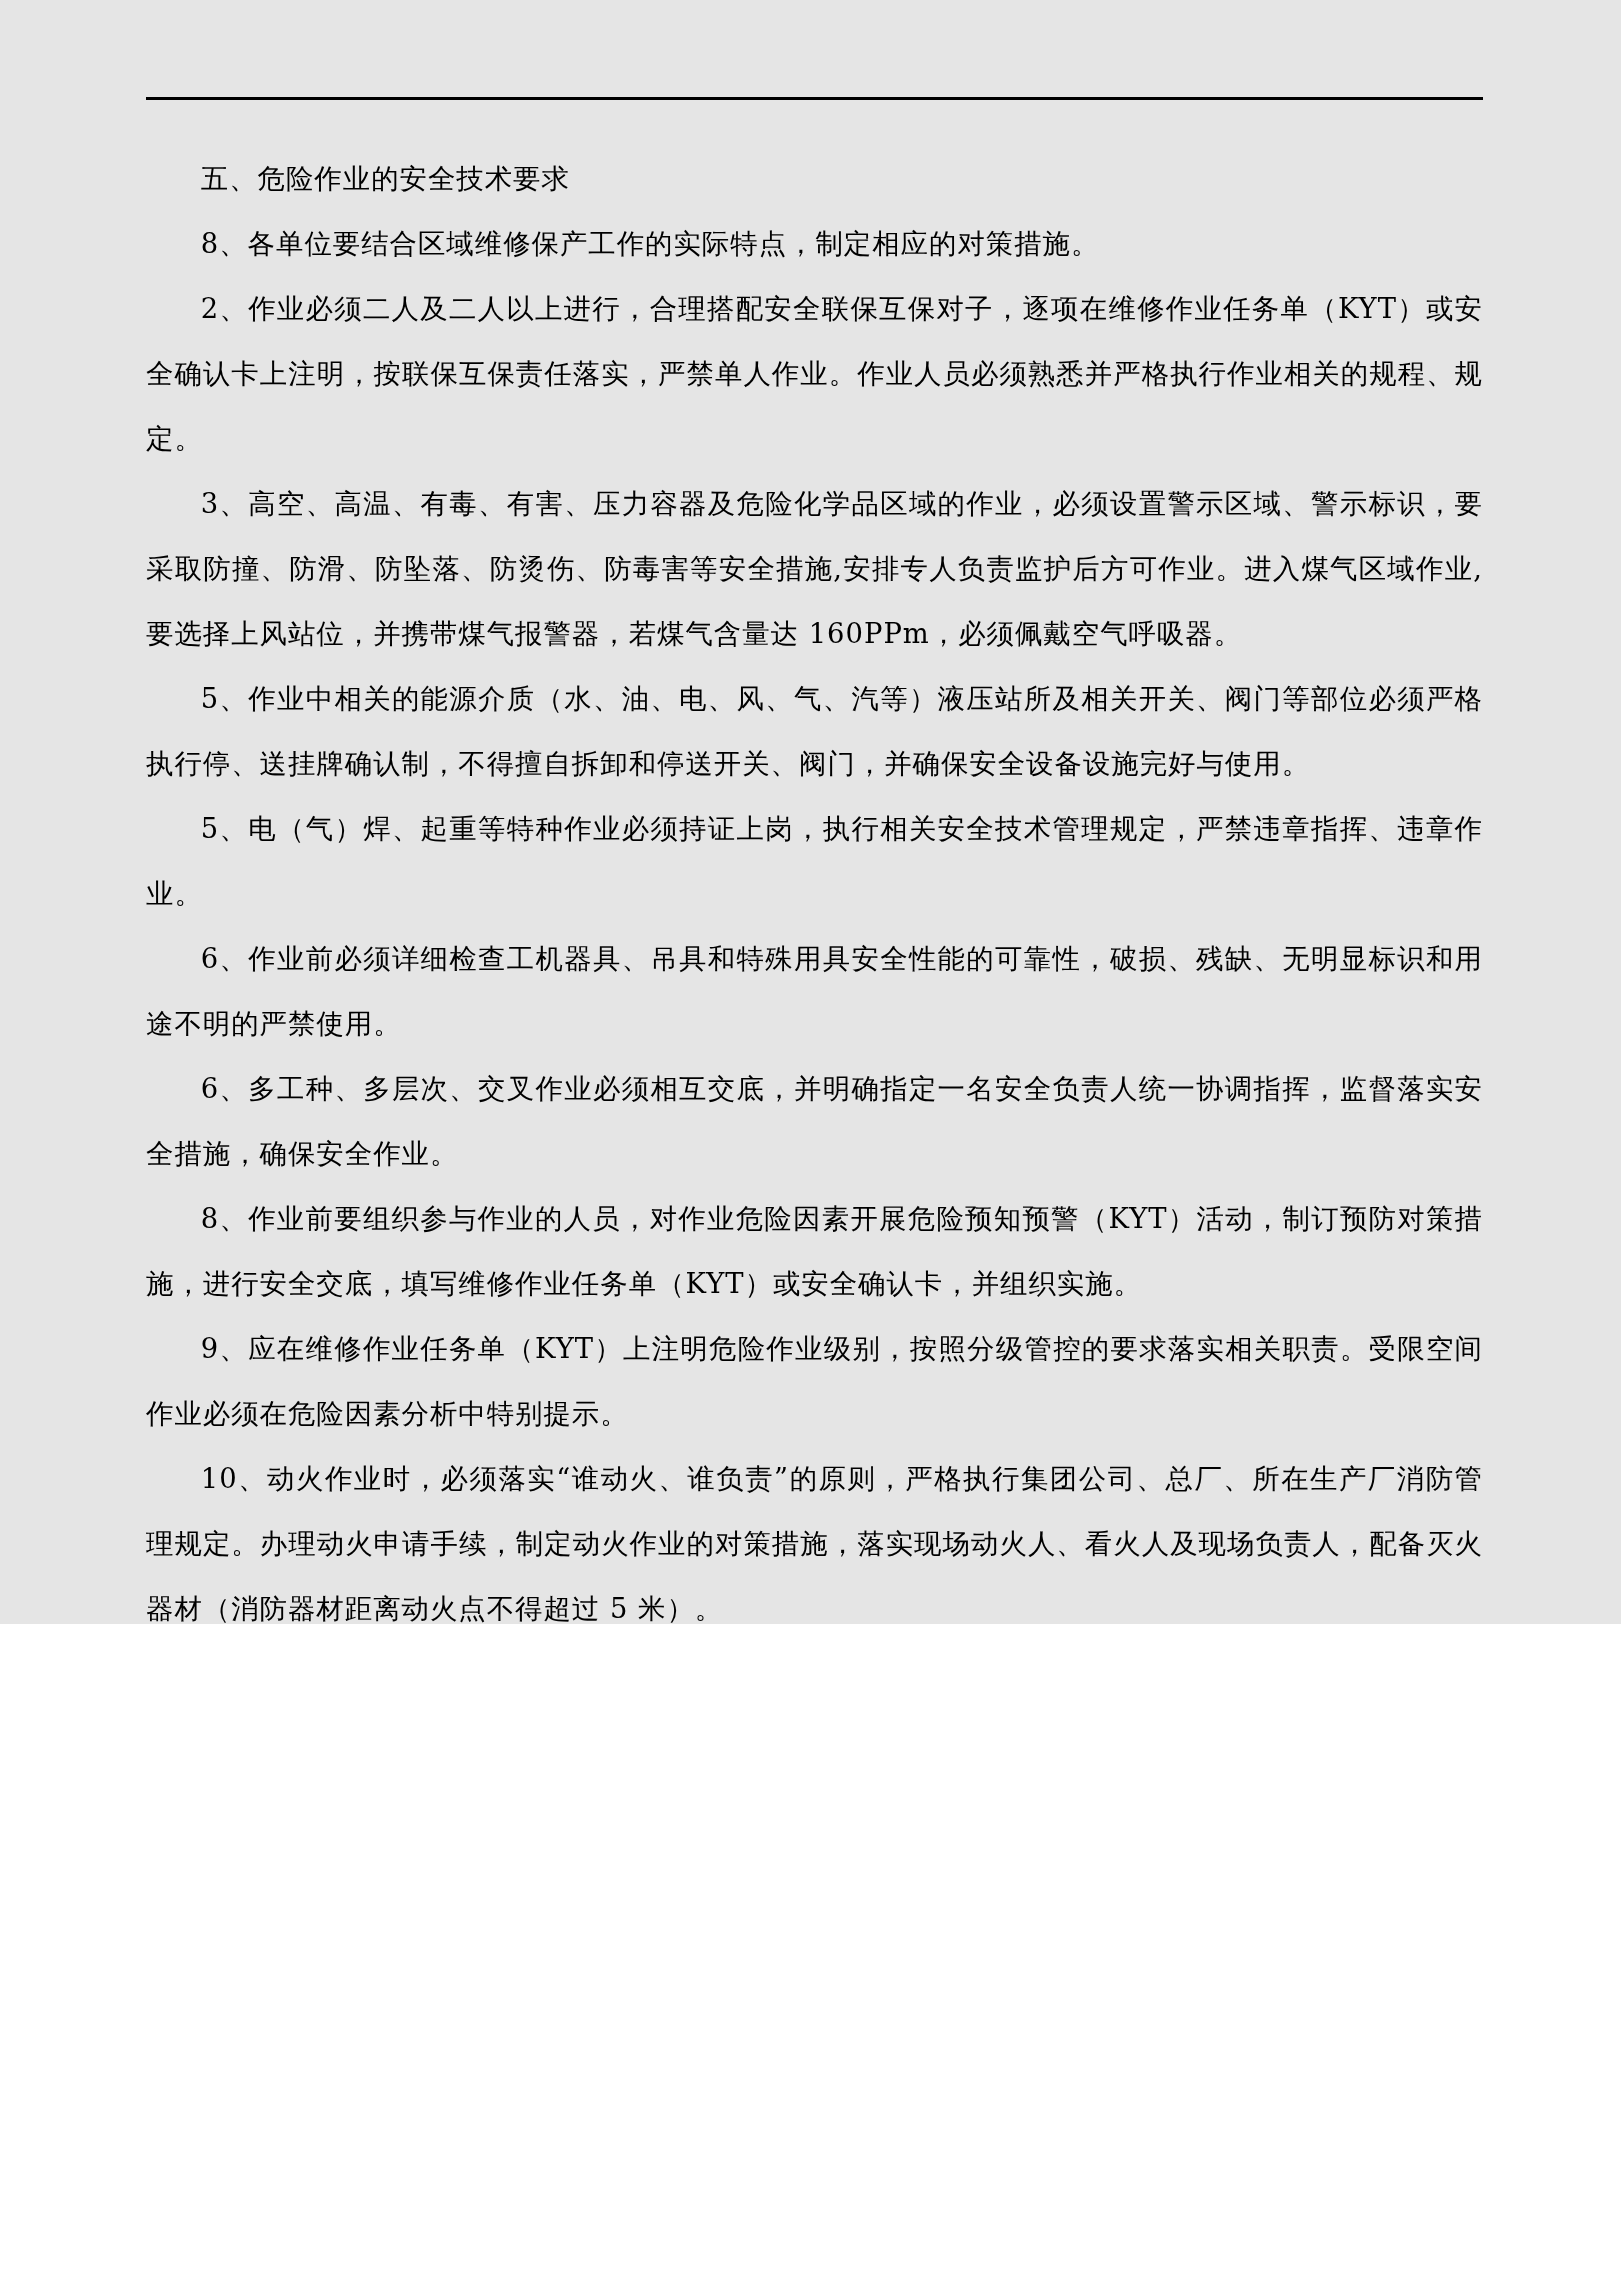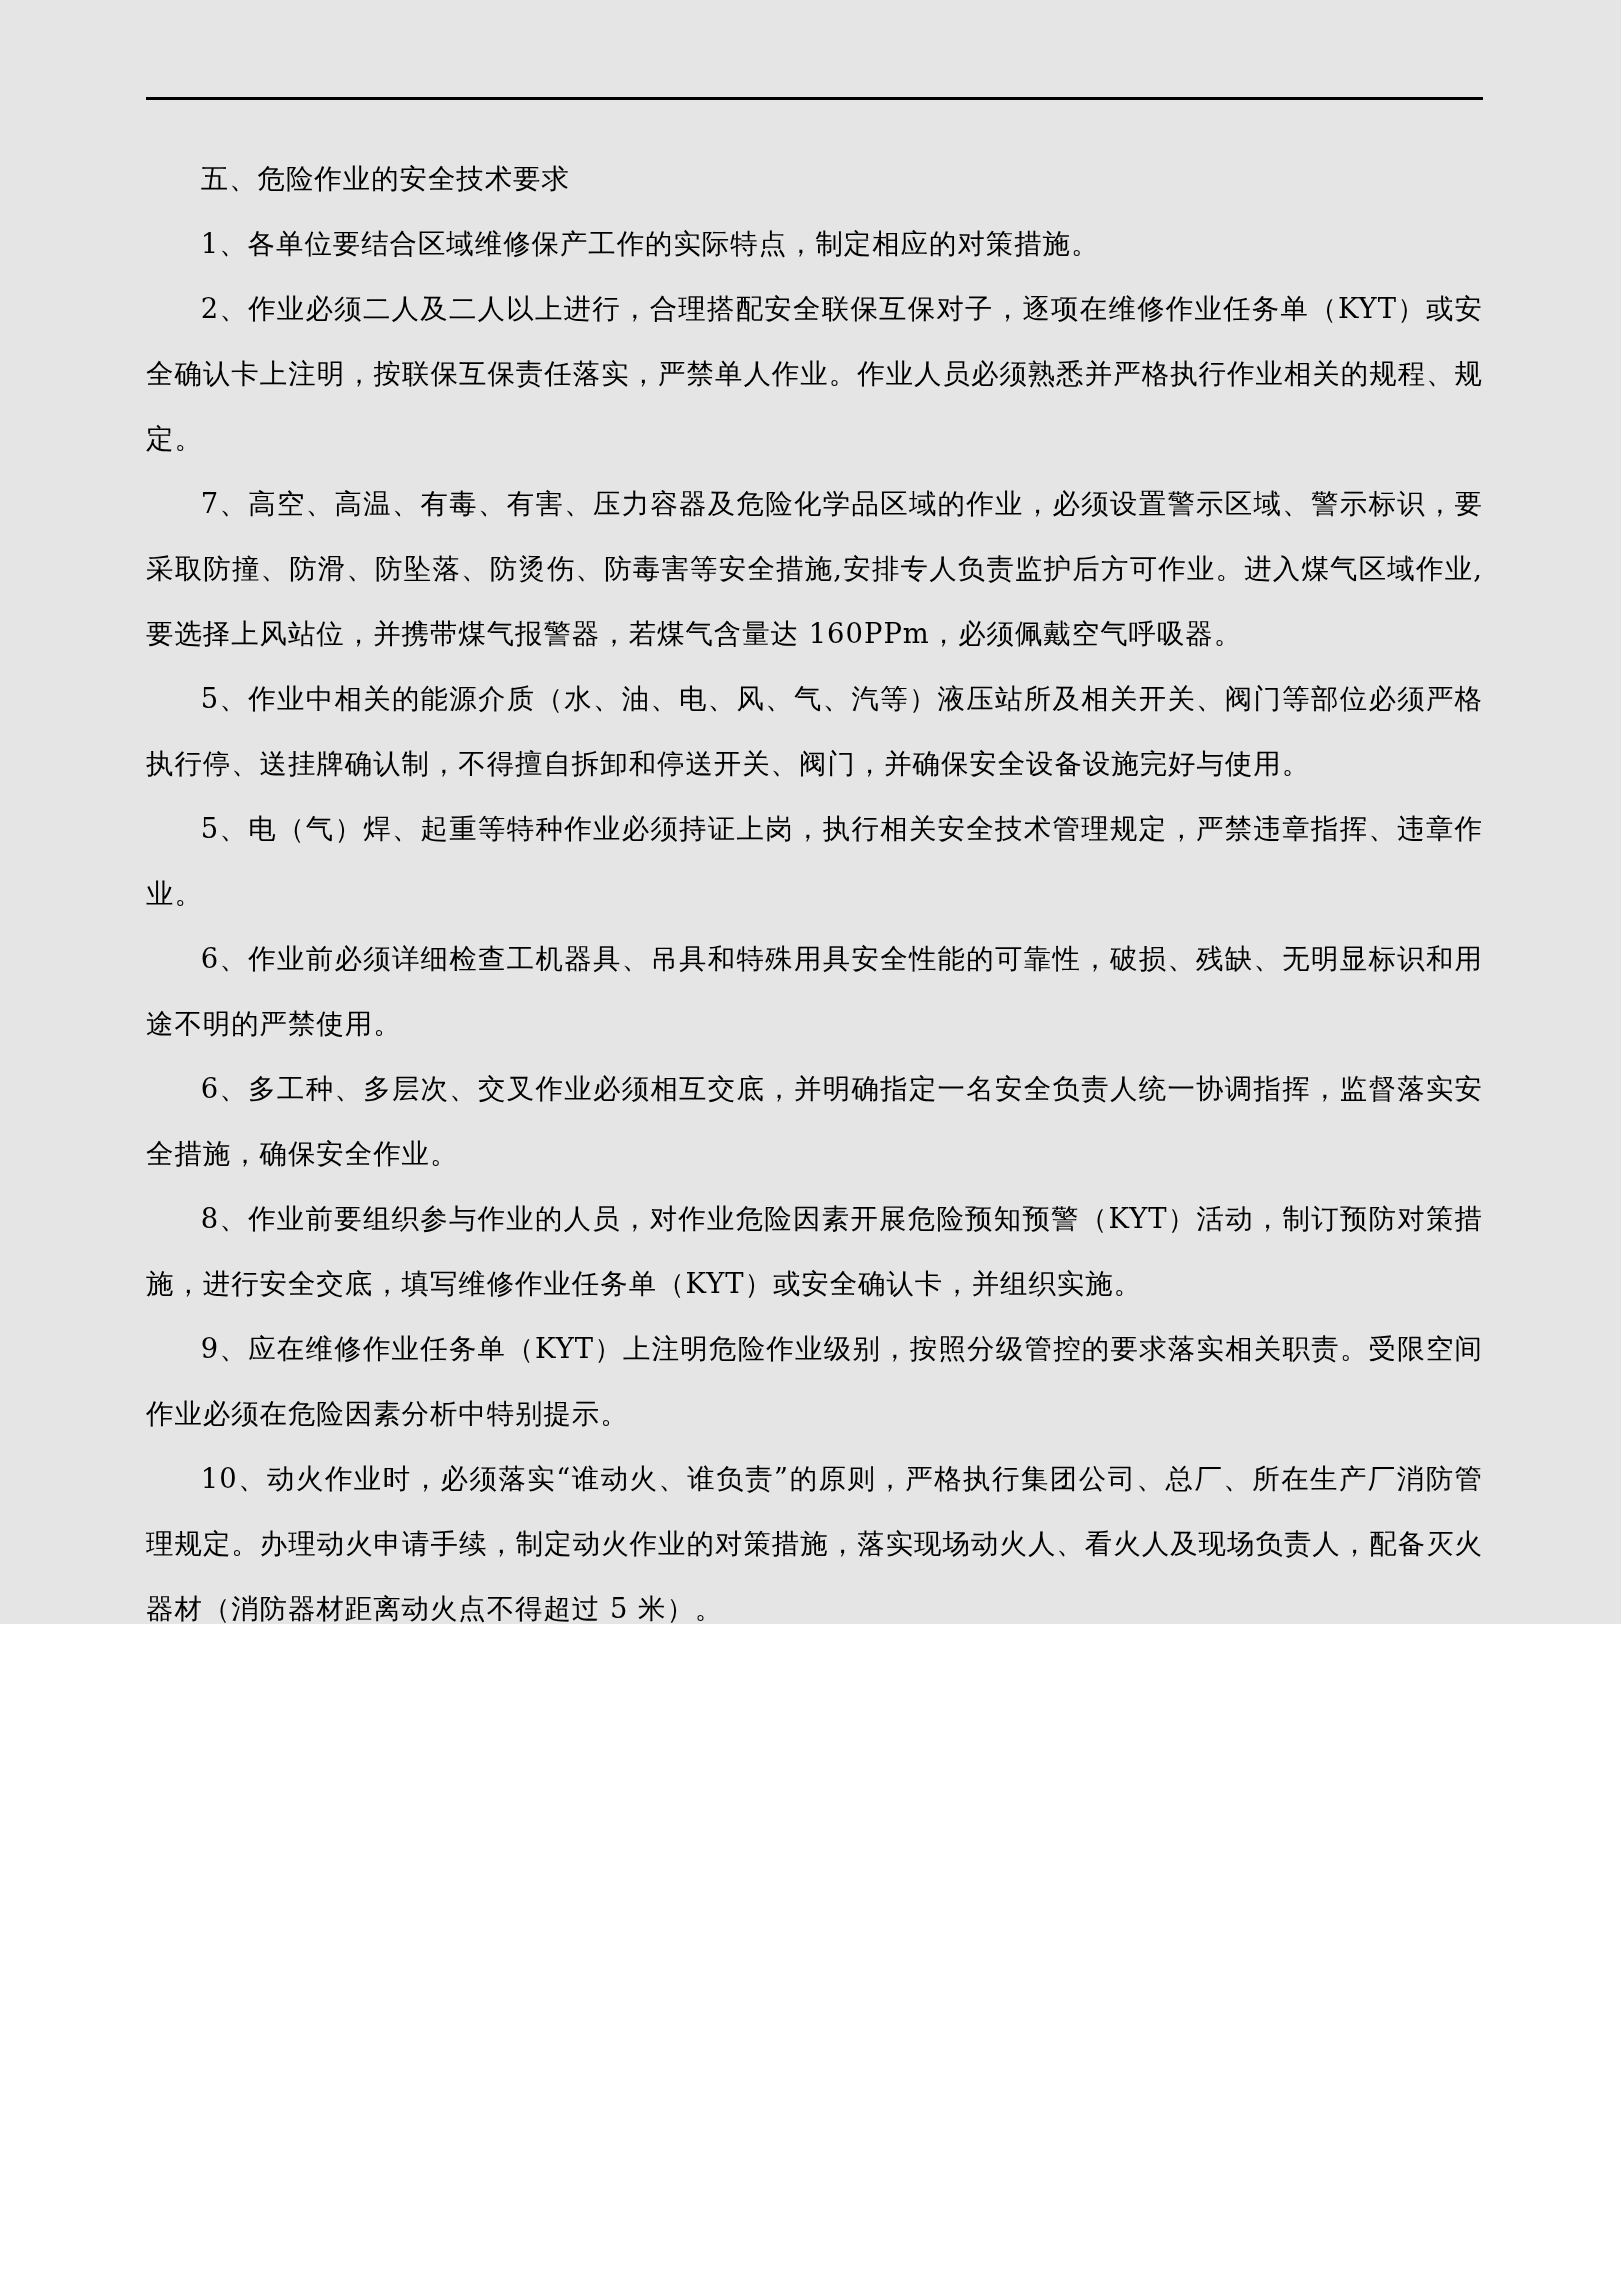--- a/index.html
+++ b/index.html
@@ -55,23 +55,23 @@
 </style>
 </head>
 <body>
 
 <div class="page">
 
   <div class="top-rule"></div>
 
   <div class="content">
     <p class="heading">五、危险作业的安全技术要求</p>
-    <p>1、各单位要结合区域维修保产工作的实际特点，制定相应的对策措施。</p>
+    <p>8、各单位要结合区域维修保产工作的实际特点，制定相应的对策措施。</p>
     <p>2、作业必须二人及二人以上进行，合理搭配安全联保互保对子，逐项在维修作业任务单（KYT）或安全确认卡上注明，按联保互保责任落实，严禁单人作业。作业人员必须熟悉并严格执行作业相关的规程、规定。</p>
-    <p>7、高空、高温、有毒、有害、压力容器及危险化学品区域的作业，必须设置警示区域、警示标识，要采取防撞、防滑、防坠落、防烫伤、防毒害等安全措施,安排专人负责监护后方可作业。进入煤气区域作业,要选择上风站位，并携带煤气报警器，若煤气含量达 160PPm，必须佩戴空气呼吸器。</p>
+    <p>3、高空、高温、有毒、有害、压力容器及危险化学品区域的作业，必须设置警示区域、警示标识，要采取防撞、防滑、防坠落、防烫伤、防毒害等安全措施,安排专人负责监护后方可作业。进入煤气区域作业,要选择上风站位，并携带煤气报警器，若煤气含量达 160PPm，必须佩戴空气呼吸器。</p>
     <p>5、作业中相关的能源介质（水、油、电、风、气、汽等）液压站所及相关开关、阀门等部位必须严格执行停、送挂牌确认制，不得擅自拆卸和停送开关、阀门，并确保安全设备设施完好与使用。</p>
     <p>5、电（气）焊、起重等特种作业必须持证上岗，执行相关安全技术管理规定，严禁违章指挥、违章作业。</p>
     <p>6、作业前必须详细检查工机器具、吊具和特殊用具安全性能的可靠性，破损、残缺、无明显标识和用途不明的严禁使用。</p>
     <p>6、多工种、多层次、交叉作业必须相互交底，并明确指定一名安全负责人统一协调指挥，监督落实安全措施，确保安全作业。</p>
     <p>8、作业前要组织参与作业的人员，对作业危险因素开展危险预知预警（KYT）活动，制订预防对策措施，进行安全交底，填写维修作业任务单（KYT）或安全确认卡，并组织实施。</p>
     <p>9、应在维修作业任务单（KYT）上注明危险作业级别，按照分级管控的要求落实相关职责。受限空间作业必须在危险因素分析中特别提示。</p>
     <p>10、动火作业时，必须落实“谁动火、谁负责”的原则，严格执行集团公司、总厂、所在生产厂消防管理规定。办理动火申请手续，制定动火作业的对策措施，落实现场动火人、看火人及现场负责人，配备灭火器材（消防器材距离动火点不得超过 5 米）。</p>
   </div>
 
   <div class="page-number">194</div>

